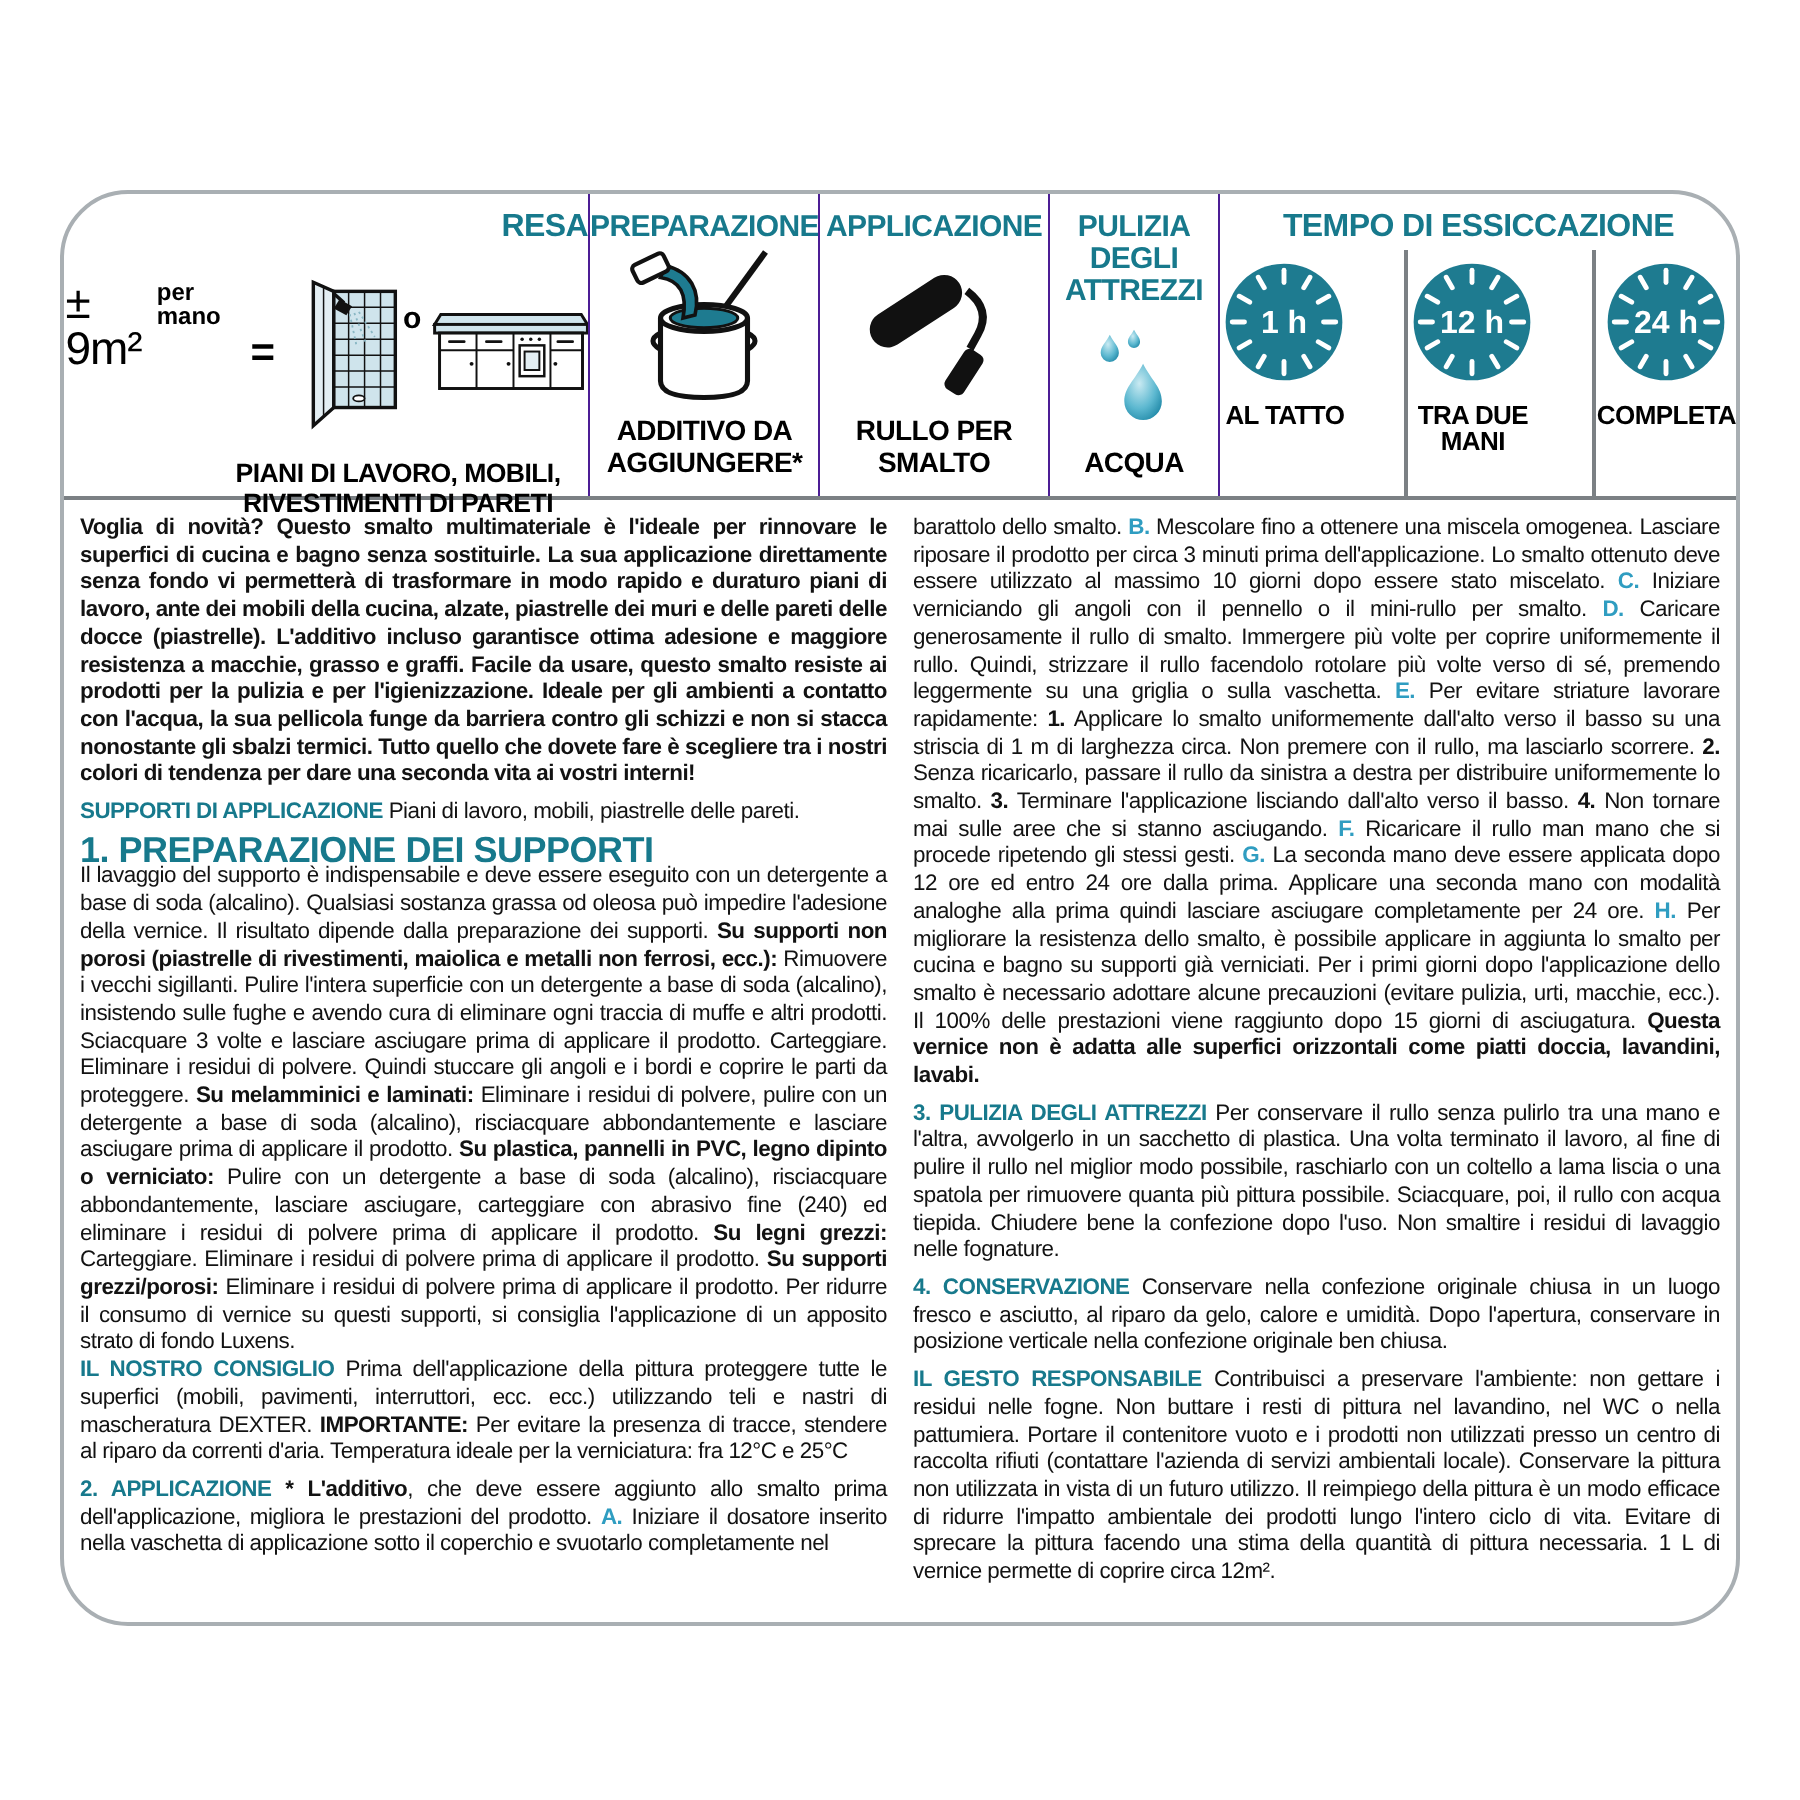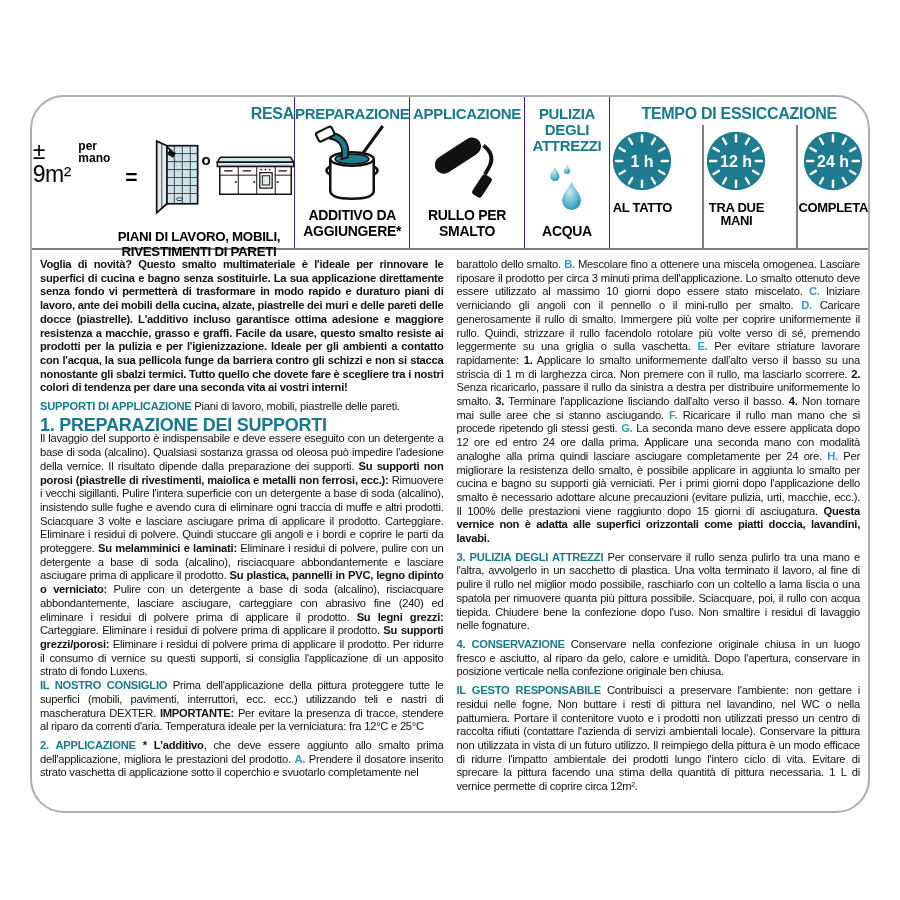--- a/index.html
+++ b/index.html
@@ -259,21 +259,21 @@
     </div>
   </div>
 
   <div class="cols">
     <div class="col">
         <p class="para"><span class="s-b">Voglia di novità? Questo smalto multimateriale è l'ideale per rinnovare le superfici di cucina e bagno senza sostituirle. La sua applicazione direttamente senza fondo vi permetterà di trasformare in modo rapido e duraturo piani di lavoro, ante dei mobili della cucina, alzate, piastrelle dei muri e delle pareti delle docce (piastrelle). L'additivo incluso garantisce ottima adesione e maggiore resistenza a macchie, grasso e graffi. Facile da usare, questo smalto resiste ai prodotti per la pulizia e per l'igienizzazione. Ideale per gli ambienti a contatto con l'acqua, la sua pellicola funge da barriera contro gli schizzi e non si stacca nonostante gli sbalzi termici. Tutto quello che dovete fare è scegliere tra i nostri colori di tendenza per dare una seconda vita ai vostri interni!</span></p>
         <p class="para gap"><span class="s-t">SUPPORTI DI APPLICAZIONE</span><span class="s-p"> Piani di lavoro, mobili, piastrelle delle pareti.</span></p>
         <p class="para gap hpara"><span class="s-t">1. PREPARAZIONE DEI SUPPORTI</span></p>
         <p class="para"><span class="s-p">Il lavaggio del supporto è indispensabile e deve essere eseguito con un detergente a base di soda (alcalino). Qualsiasi sostanza grassa od oleosa può impedire l'adesione della vernice. Il risultato dipende dalla preparazione dei supporti. </span><span class="s-b">Su supporti non porosi (piastrelle di rivestimenti, maiolica e metalli non ferrosi, ecc.):</span><span class="s-p"> Rimuovere i vecchi sigillanti. Pulire l'intera superficie con un detergente a base di soda (alcalino), insistendo sulle fughe e avendo cura di eliminare ogni traccia di muffe e altri prodotti. Sciacquare 3 volte e lasciare asciugare prima di applicare il prodotto. Carteggiare. Eliminare i residui di polvere. Quindi stuccare gli angoli e i bordi e coprire le parti da proteggere. </span><span class="s-b">Su melamminici e laminati:</span><span class="s-p"> Eliminare i residui di polvere, pulire con un detergente a base di soda (alcalino), risciacquare abbondantemente e lasciare asciugare prima di applicare il prodotto. </span><span class="s-b">Su plastica, pannelli in PVC, legno dipinto o verniciato:</span><span class="s-p"> Pulire con un detergente a base di soda (alcalino), risciacquare abbondantemente, lasciare asciugare, carteggiare con abrasivo fine (240) ed eliminare i residui di polvere prima di applicare il prodotto. </span><span class="s-b">Su legni grezzi:</span><span class="s-p"> Carteggiare. Eliminare i residui di polvere prima di applicare il prodotto. </span><span class="s-b">Su supporti grezzi/porosi:</span><span class="s-p"> Eliminare i residui di polvere prima di applicare il prodotto. Per ridurre il consumo di vernice su questi supporti, si consiglia l'applicazione di un apposito strato di fondo Luxens.</span></p>
         <p class="para"><span class="s-t">IL NOSTRO CONSIGLIO</span><span class="s-p"> Prima dell'applicazione della pittura proteggere tutte le superfici (mobili, pavimenti, interruttori, ecc. ecc.) utilizzando teli e nastri di mascheratura DEXTER. </span><span class="s-b">IMPORTANTE:</span><span class="s-p"> Per evitare la presenza di tracce, stendere al riparo da correnti d'aria. Temperatura ideale per la verniciatura: fra 12°C e 25°C</span></p>
-        <p class="para gap"><span class="s-t">2. APPLICAZIONE</span><span class="s-b"> * L'additivo</span><span class="s-p">, che deve essere aggiunto allo smalto prima dell'applicazione, migliora le prestazioni del prodotto. </span><span class="s-l">A.</span><span class="s-p"> Prendere il dosatore inserito strato vaschetta di applicazione sotto il coperchio e svuotarlo completamente nel</span></p>
+        <p class="para gap"><span class="s-t">2. APPLICAZIONE</span><span class="s-b"> * L'additivo</span><span class="s-p">, che deve essere aggiunto allo smalto prima dell'applicazione, migliora le prestazioni del prodotto. </span><span class="s-l">A.</span><span class="s-p"> Iniziare il dosatore inserito nella vaschetta di applicazione sotto il coperchio e svuotarlo completamente nel</span></p>
       </div>
     <div class="col">
         <p class="para"><span class="s-p">barattolo dello smalto. </span><span class="s-l">B.</span><span class="s-p"> Mescolare fino a ottenere una miscela omogenea. Lasciare riposare il prodotto per circa 3 minuti prima dell'applicazione. Lo smalto ottenuto deve essere utilizzato al massimo 10 giorni dopo essere stato miscelato. </span><span class="s-l">C.</span><span class="s-p"> Iniziare verniciando gli angoli con il pennello o il mini-rullo per smalto. </span><span class="s-l">D.</span><span class="s-p"> Caricare generosamente il rullo di smalto. Immergere più volte per coprire uniformemente il rullo. Quindi, strizzare il rullo facendolo rotolare più volte verso di sé, premendo leggermente su una griglia o sulla vaschetta. </span><span class="s-l">E.</span><span class="s-p"> Per evitare striature lavorare rapidamente: </span><span class="s-b">1.</span><span class="s-p"> Applicare lo smalto uniformemente dall'alto verso il basso su una striscia di 1 m di larghezza circa. Non premere con il rullo, ma lasciarlo scorrere. </span><span class="s-b">2.</span><span class="s-p"> Senza ricaricarlo, passare il rullo da sinistra a destra per distribuire uniformemente lo smalto. </span><span class="s-b">3.</span><span class="s-p"> Terminare l'applicazione lisciando dall'alto verso il basso. </span><span class="s-b">4.</span><span class="s-p"> Non tornare mai sulle aree che si stanno asciugando. </span><span class="s-l">F.</span><span class="s-p"> Ricaricare il rullo man mano che si procede ripetendo gli stessi gesti. </span><span class="s-l">G.</span><span class="s-p"> La seconda mano deve essere applicata dopo 12 ore ed entro 24 ore dalla prima. Applicare una seconda mano con modalità analoghe alla prima quindi lasciare asciugare completamente per 24 ore. </span><span class="s-l">H.</span><span class="s-p"> Per migliorare la resistenza dello smalto, è possibile applicare in aggiunta lo smalto per cucina e bagno su supporti già verniciati. Per i primi giorni dopo l'applicazione dello smalto è necessario adottare alcune precauzioni (evitare pulizia, urti, macchie, ecc.). Il 100% delle prestazioni viene raggiunto dopo 15 giorni di asciugatura. </span><span class="s-b">Questa vernice non è adatta alle superfici orizzontali come piatti doccia, lavandini, lavabi.</span></p>
         <p class="para gap"><span class="s-t">3. PULIZIA DEGLI ATTREZZI</span><span class="s-p"> Per conservare il rullo senza pulirlo tra una mano e l'altra, avvolgerlo in un sacchetto di plastica. Una volta terminato il lavoro, al fine di pulire il rullo nel miglior modo possibile, raschiarlo con un coltello a lama liscia o una spatola per rimuovere quanta più pittura possibile. Sciacquare, poi, il rullo con acqua tiepida. Chiudere bene la confezione dopo l'uso. Non smaltire i residui di lavaggio nelle fognature.</span></p>
         <p class="para gap"><span class="s-t">4. CONSERVAZIONE</span><span class="s-p"> Conservare nella confezione originale chiusa in un luogo fresco e asciutto, al riparo da gelo, calore e umidità. Dopo l'apertura, conservare in posizione verticale nella confezione originale ben chiusa.</span></p>
         <p class="para gap"><span class="s-t">IL GESTO RESPONSABILE</span><span class="s-p"> Contribuisci a preservare l'ambiente: non gettare i residui nelle fogne. Non buttare i resti di pittura nel lavandino, nel WC o nella pattumiera. Portare il contenitore vuoto e i prodotti non utilizzati presso un centro di raccolta rifiuti (contattare l'azienda di servizi ambientali locale). Conservare la pittura non utilizzata in vista di un futuro utilizzo. Il reimpiego della pittura è un modo efficace di ridurre l'impatto ambientale dei prodotti lungo l'intero ciclo di vita. Evitare di sprecare la pittura facendo una stima della quantità di pittura necessaria. 1 L di vernice permette di coprire circa 12m².</span></p>
       </div>
   </div>
 
 </div>

